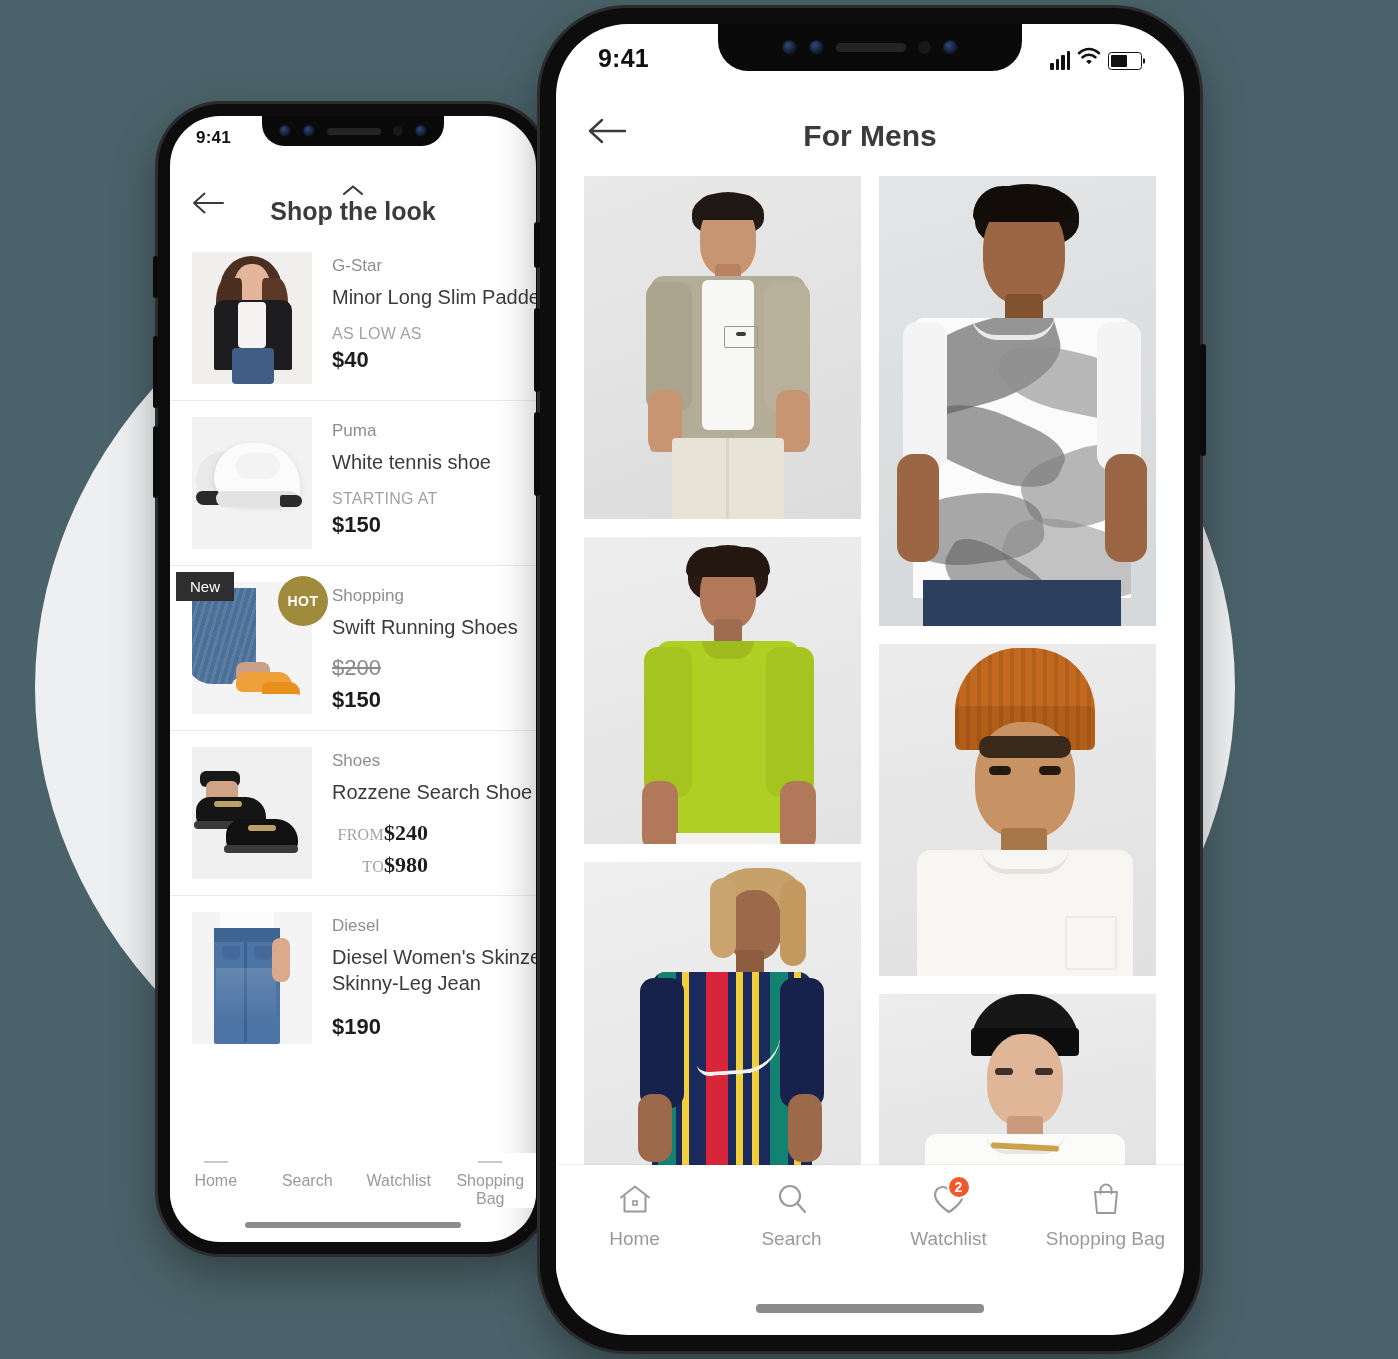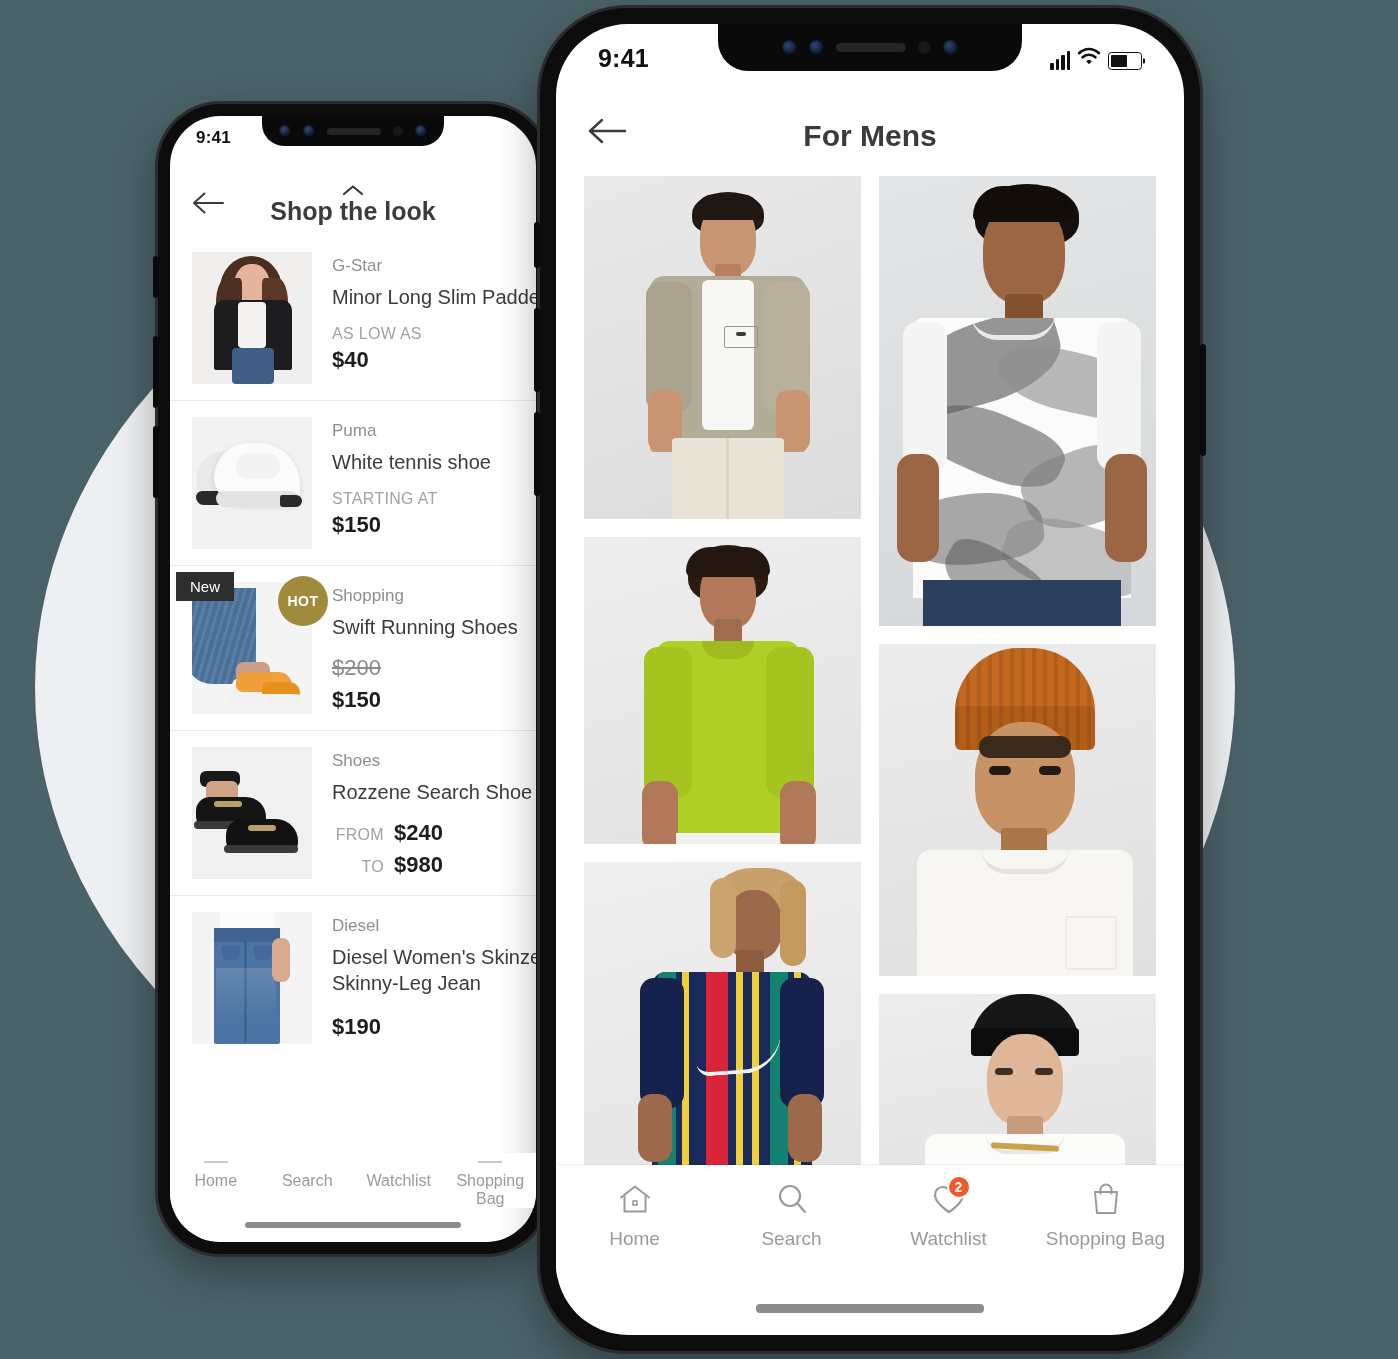--- a/index.html
+++ b/index.html
@@ -107,21 +107,21 @@
   .pinfo { flex: 1 1 auto; min-width: 0; padding-top: 4px; }
   .pbrand { font-size: 17px; color: #8e8e8e; margin-bottom: 9px; }
   .pname {
     font-size: 20px; color: #3b3b3b; line-height: 1.28;
     white-space: nowrap; overflow: visible;
   }
   .pname.wrap { white-space: normal; }
   .plabel { font-size: 16px; color: #a2a2a2; letter-spacing: .3px; margin-top: 14px; }
   .pprice { font-size: 22px; color: #1d1d1d; font-weight: 700; margin-top: 4px; }
   .pold { font-size: 22px; color: #8a8a8a; font-weight: 400; text-decoration: line-through; margin-top: 14px; }
-  .prange { display: flex; align-items: baseline; gap: 10px; margin-top: 14px; }
+  .prange { display: flex; align-items: baseline; margin-top: 14px; font-family: Liberation Serif, serif; }
   .prange .rl { font-size: 16px; color: #a2a2a2; letter-spacing: .3px; width: 52px; text-align: right; }
   .prange .rv { font-size: 22px; color: #1d1d1d; font-weight: 700; }
 
   .badge-new {
     position: absolute; left: 6px; top: 6px; z-index: 6;
     background: #2e2e2e; color: #fff; font-size: 15px;
     padding: 6px 14px;
   }
   .badge-hot {
     position: absolute; left: 108px; top: 10px; z-index: 7;

